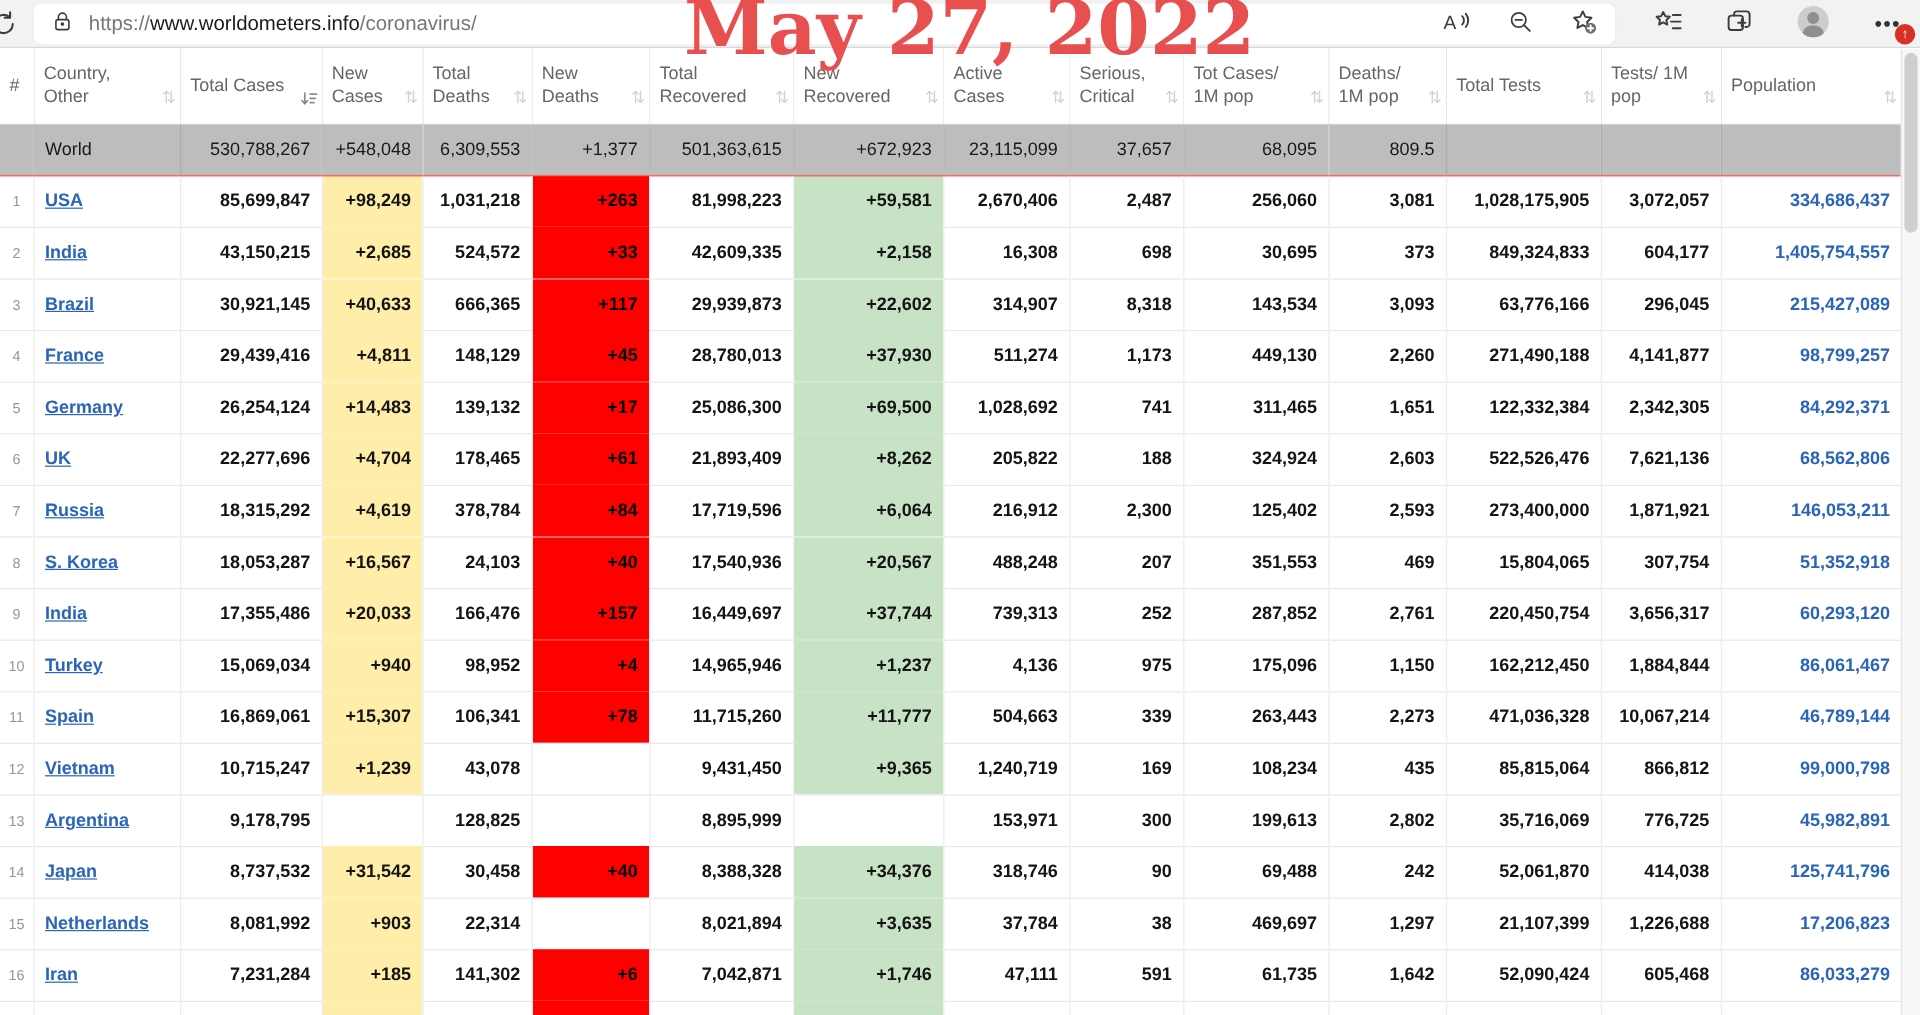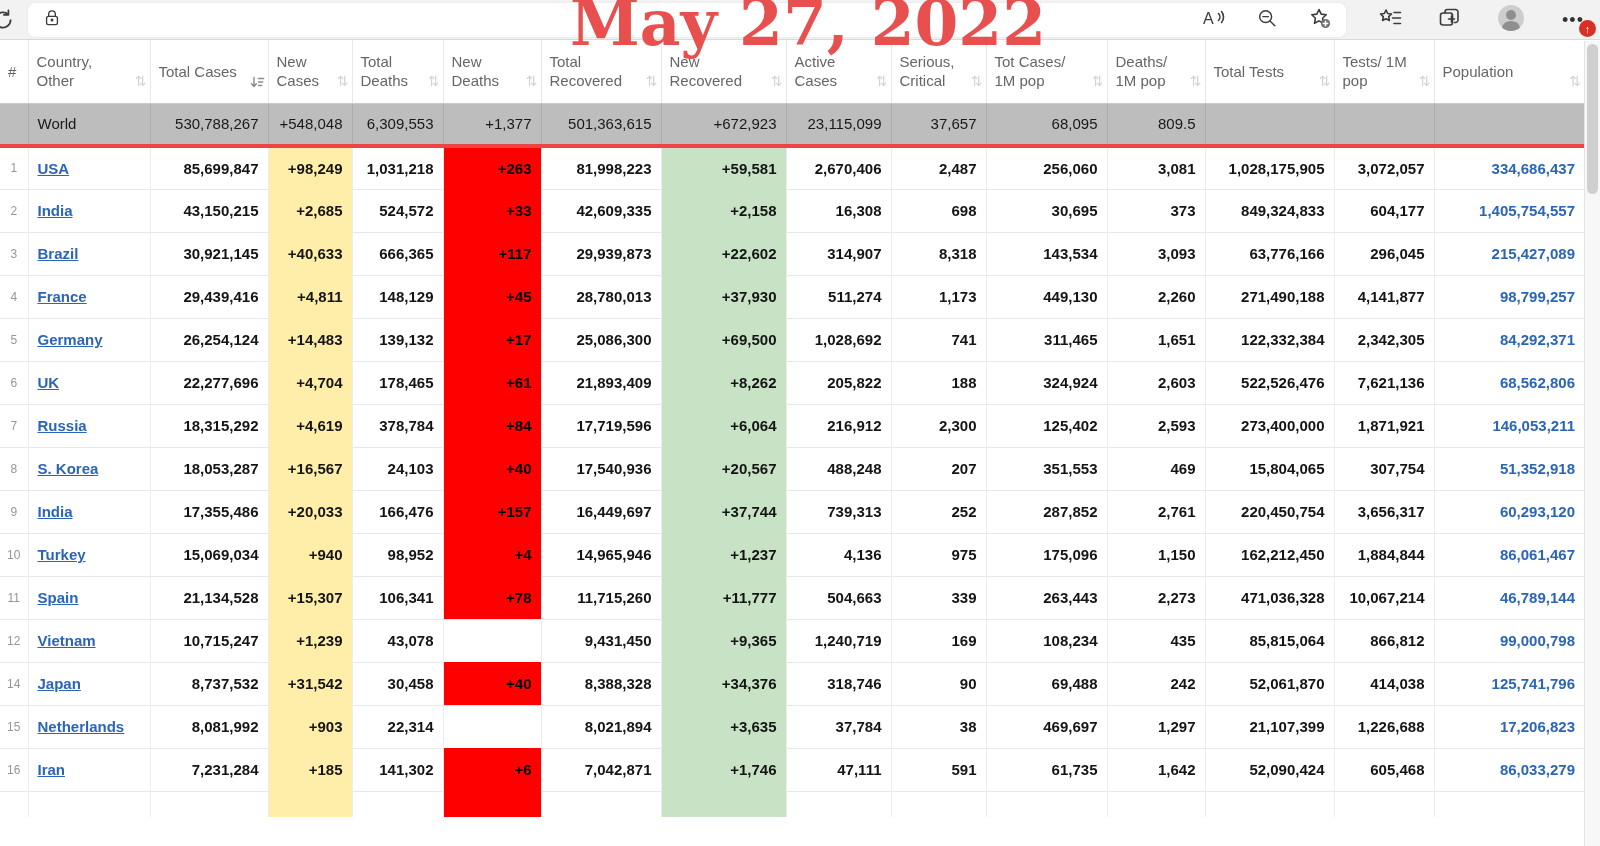--- a/index.html
+++ b/index.html
@@ -52,21 +52,21 @@
   tbody td:first-child{border-left:none;}
   td.rank{color:#969696;font-weight:400;font-size:12px;text-align:center;padding:0 2px;}
   td.country{text-align:left;}
   td.country a{color:var(--c-link);font-weight:700;}
   td.pop a{color:var(--c-link);font-weight:700;text-decoration:none;}
   td.yellow{background:var(--c-yellow);border-top-color:var(--c-yellow);}
   td.red{background:var(--c-red);border-top-color:var(--c-red);color:#000000;}
   td.green{background:var(--c-green);border-top-color:var(--c-green);}
 
   tr.world-row td{height:43px;background:var(--c-world);color:#191919;font-weight:400;
-      border-left:1px solid #acacac;border-top:1px solid #cfcfcf;border-bottom:4px solid #ef4444;}
+      border-left:1px solid #acacac;border-top:1px solid #cfcfcf;border-bottom:1px solid #ef4444;}
   tr.world-row td:first-child{border-left:none;}
   tr.world-row td.country{font-weight:400;}
   tr.partial-row td{height:26px;}
 
   
   .scrollbar{position:absolute;right:0;top:41px;width:16px;height:805px;background:#f7f7f7;
              border-left:1px solid #e4e4e4;}
   .scrollbar .thumb{position:absolute;top:3px;left:2px;width:11px;height:150px;
                     background:#cfcfcf;border-radius:6px;}
 
@@ -82,20 +82,21 @@
       </svg>
   </span>
   <div class="url-bar">
     <span class="icon">
       <svg width="20" height="20" viewBox="0 0 24 24">
           <path d="M8 10V7.5a4 4 0 018 0V10"></path>
           <rect x="5.5" y="10" width="13" height="10" rx="2.2"></rect>
           <circle cx="12" cy="14.5" r="1" fill="#3c3c3c"></circle>
         </svg>
     </span>
+    <span class="url-text"><span class="dim">https://</span><span>www.worldometers.info</span><span class="dim">/coronavirus/</span></span>
     <span class="url-actions">
       <span class="icon">
         <svg width="24" height="22" viewBox="0 0 24 22">
             <text x="1" y="17" font-size="16" fill="#3c3c3c" stroke="none" font-family="Liberation Sans">A</text>
             <path d="M16.5 6.5a5 5 0 010 7"></path>
             <path d="M19.5 4.5a8.5 8.5 0 010 11"></path>
           </svg>
       </span>
       <span class="icon">
         <svg width="22" height="22" viewBox="0 0 24 24">
@@ -375,21 +376,21 @@
         <td class="num">975</td>
         <td class="num">175,096</td>
         <td class="num">1,150</td>
         <td class="num">162,212,450</td>
         <td class="num">1,884,844</td>
         <td class="num pop"><a href="#">86,061,467</a></td>
       </tr>
       <tr>
         <td class="rank">11</td>
         <td class="country"><a href="#">Spain</a></td>
-        <td class="num">21,134,528</td>
+        <td class="num">16,869,061</td>
         <td class="num yellow">+15,307</td>
         <td class="num">106,341</td>
         <td class="num red">+78</td>
         <td class="num">11,715,260</td>
         <td class="num green">+11,777</td>
         <td class="num">504,663</td>
         <td class="num">339</td>
         <td class="num">263,443</td>
         <td class="num">2,273</td>
         <td class="num">471,036,328</td>
@@ -405,20 +406,37 @@
         <td class="num"></td>
         <td class="num">9,431,450</td>
         <td class="num green">+9,365</td>
         <td class="num">1,240,719</td>
         <td class="num">169</td>
         <td class="num">108,234</td>
         <td class="num">435</td>
         <td class="num">85,815,064</td>
         <td class="num">866,812</td>
         <td class="num pop"><a href="#">99,000,798</a></td>
+      </tr>
+      <tr>
+        <td class="rank">13</td>
+        <td class="country"><a href="#">Argentina</a></td>
+        <td class="num">9,178,795</td>
+        <td class="num"></td>
+        <td class="num">128,825</td>
+        <td class="num"></td>
+        <td class="num">8,895,999</td>
+        <td class="num"></td>
+        <td class="num">153,971</td>
+        <td class="num">300</td>
+        <td class="num">199,613</td>
+        <td class="num">2,802</td>
+        <td class="num">35,716,069</td>
+        <td class="num">776,725</td>
+        <td class="num pop"><a href="#">45,982,891</a></td>
       </tr>
       <tr>
         <td class="rank">14</td>
         <td class="country"><a href="#">Japan</a></td>
         <td class="num">8,737,532</td>
         <td class="num yellow">+31,542</td>
         <td class="num">30,458</td>
         <td class="num red">+40</td>
         <td class="num">8,388,328</td>
         <td class="num green">+34,376</td>

